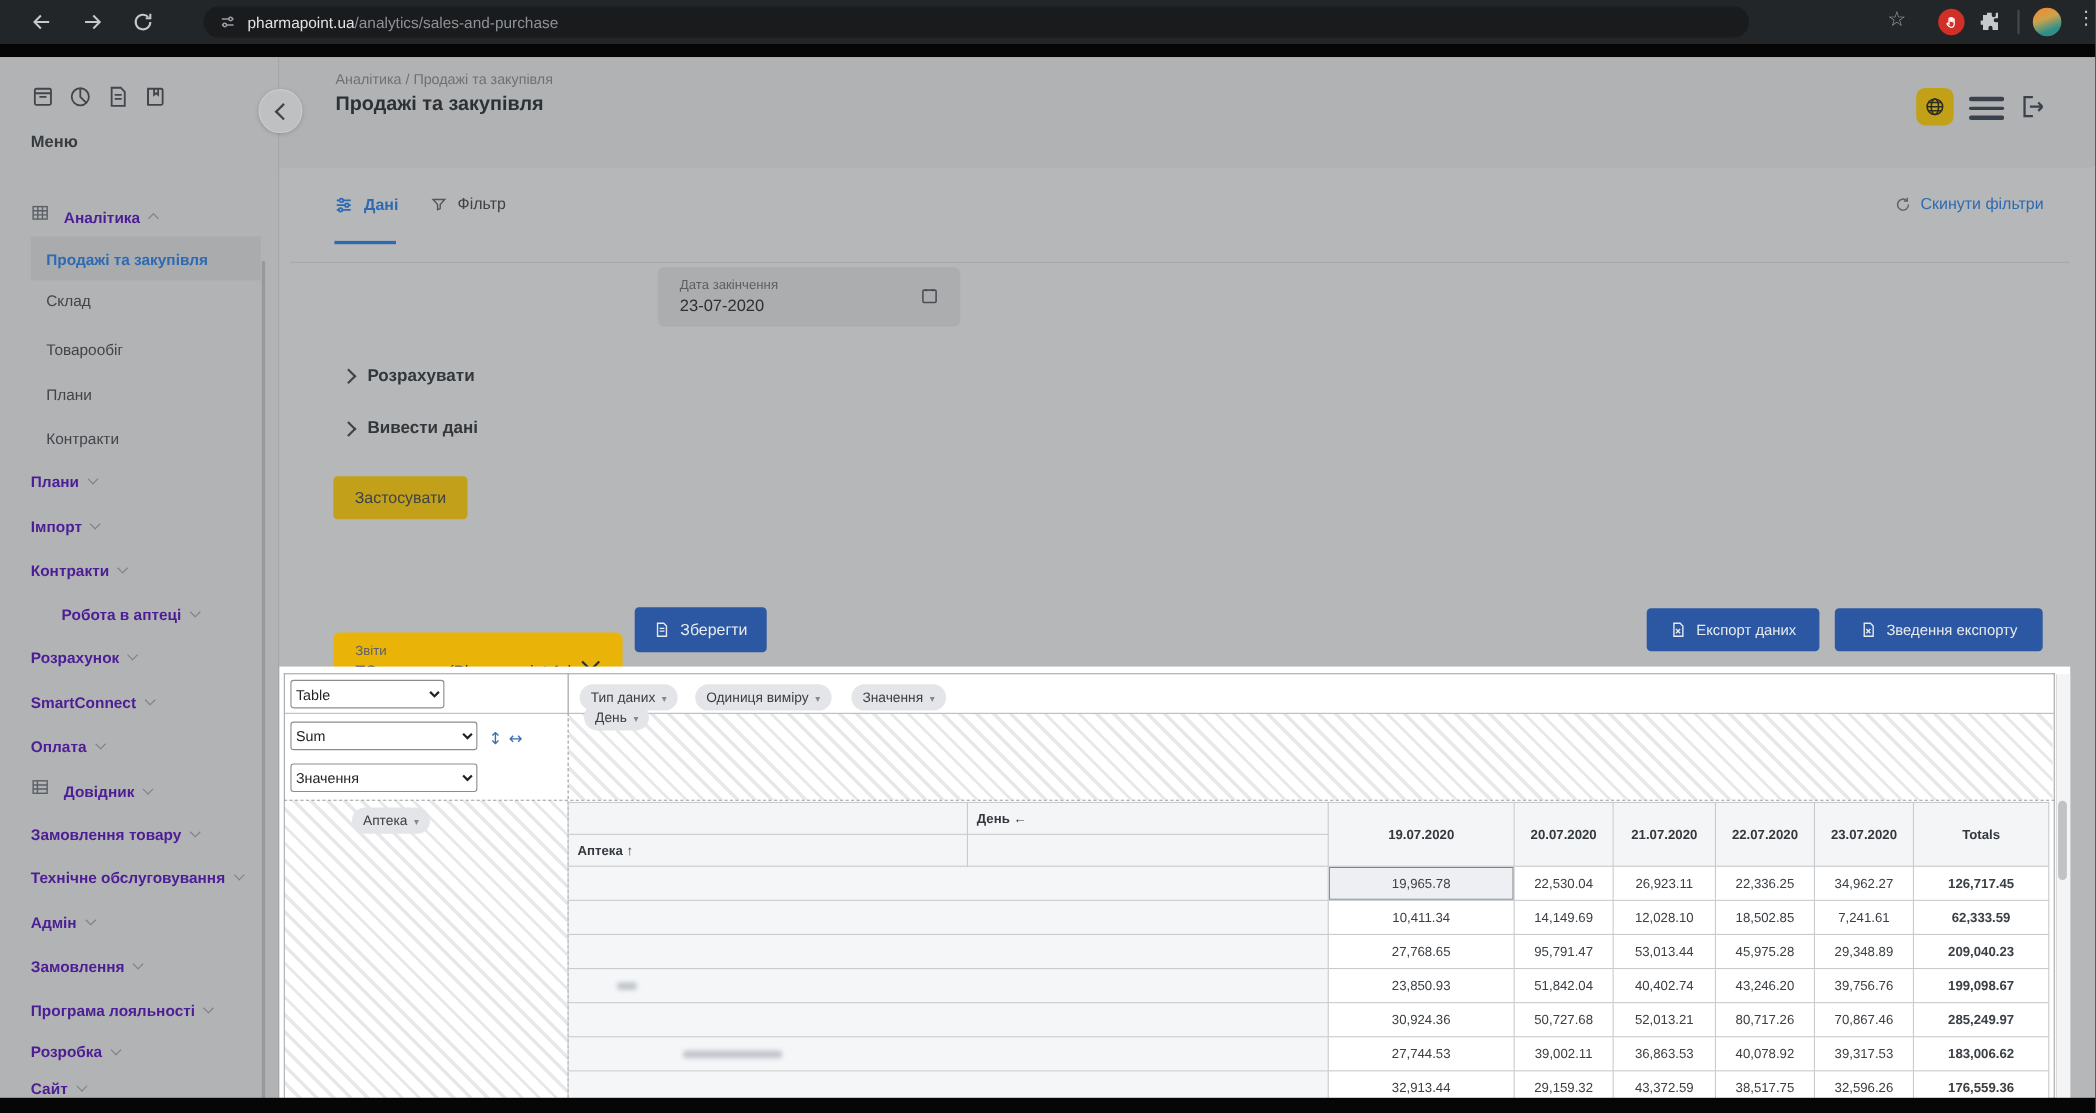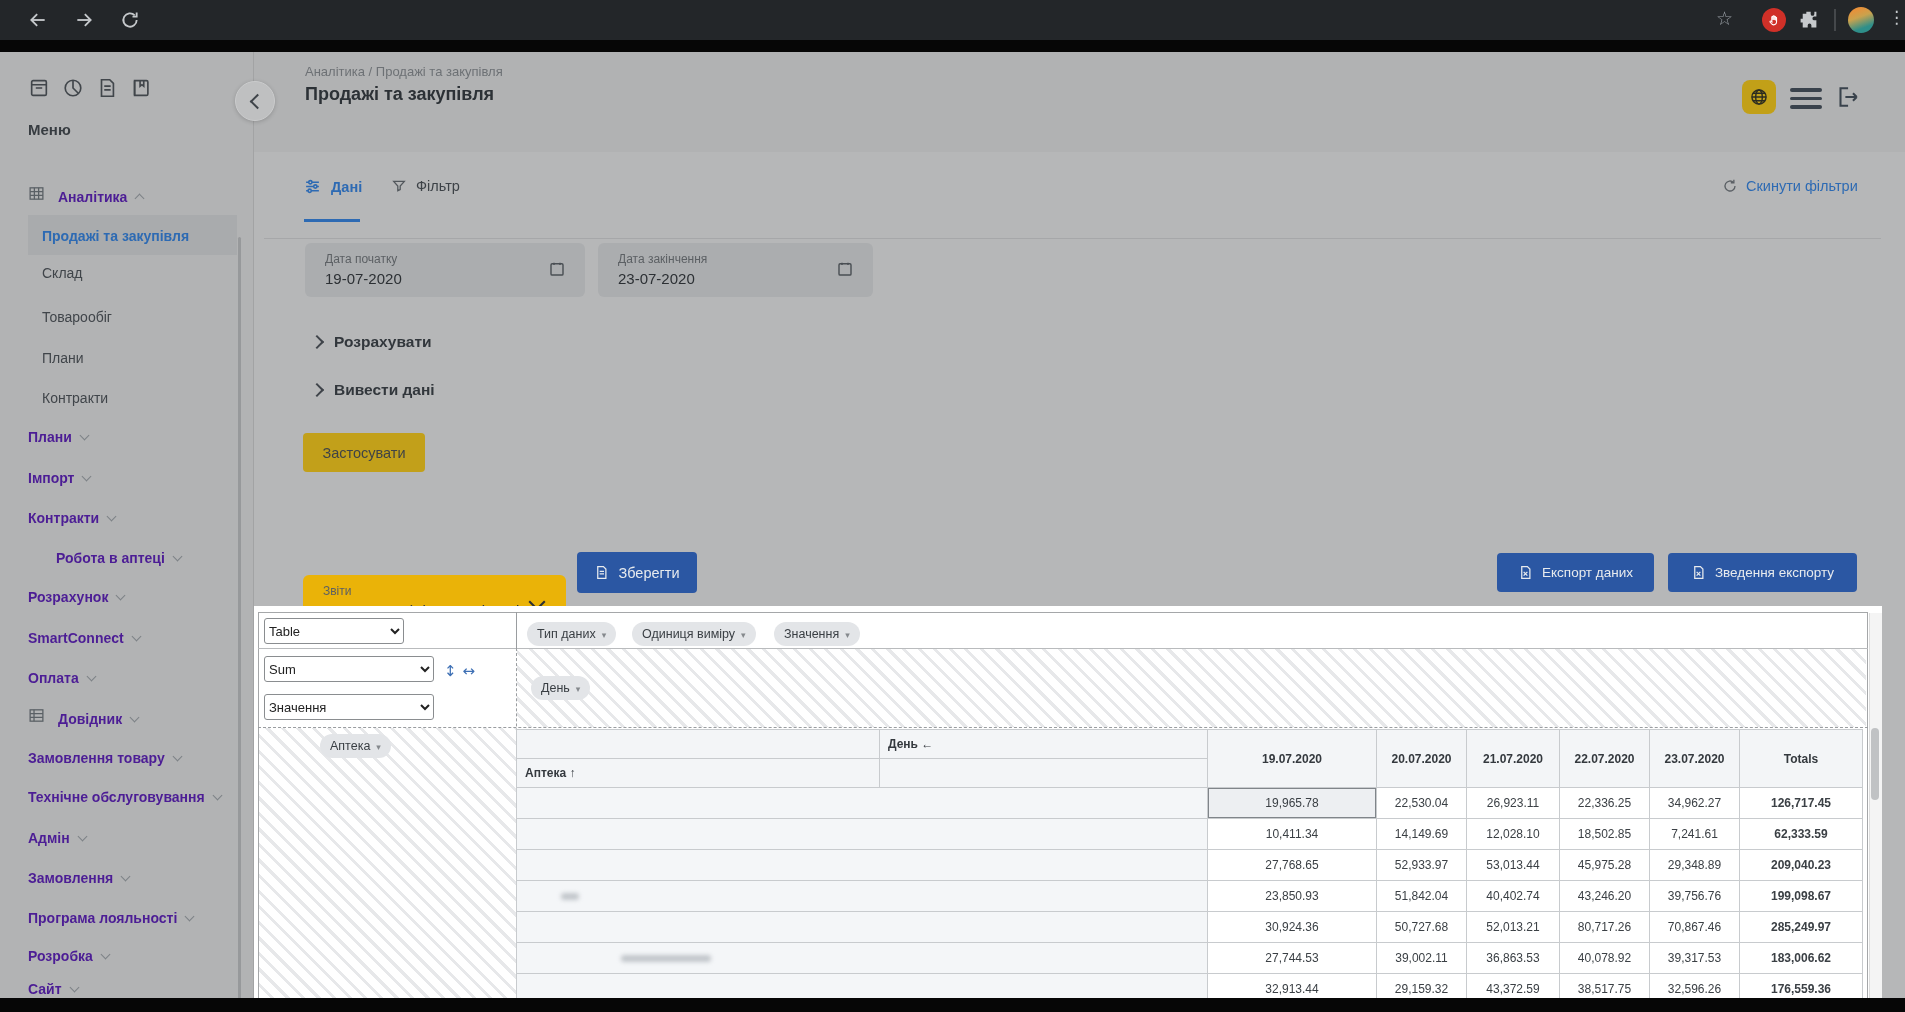--- a/index.html
+++ b/index.html
@@ -141,20 +141,30 @@
       <svg width="20" height="20" viewBox="0 0 24 24" fill="none" stroke="currentColor" stroke-width="2.2">
           <path d="M4 12h15"></path>
           <path d="M13 5l7 7-7 7"></path>
         </svg>
     </div>
     <div class="abs bnav" style="left:120px">
       <svg width="20" height="20" viewBox="0 0 24 24" fill="none" stroke="currentColor" stroke-width="2.2">
           <path d="M20 12a8 8 0 1 1-2.3-5.6"></path>
           <path d="M20 3v5h-5" fill="none"></path>
         </svg>
+    </div>
+    <div class="abs omnibox">
+      <span style="margin-left:14px;color:#9aa0a6">
+        <svg width="16" height="16" viewBox="0 0 24 24" fill="none" stroke="currentColor" stroke-width="2">
+            <path d="M4 8h10M18 8h2M4 16h2M10 16h10"></path>
+            <circle cx="16" cy="8" r="2.4"></circle>
+            <circle cx="8" cy="16" r="2.4"></circle>
+          </svg>
+      </span>
+      <span class="url"><span>pharmapoint.ua</span><span class="path">/analytics/sales-and-purchase</span></span>
     </div>
     <div class="abs star-glyph">☆</div>
     <div class="abs ext-red">
       <svg width="13" height="13" viewBox="0 0 24 24" fill="none" stroke="#fff" stroke-width="2" stroke-linecap="round">
           <path d="M7 12V5.8a1.1 1.1 0 0 1 2.2 0V10M9.2 4.6a1.1 1.1 0 0 1 2.2 0V10m0-4.6a1.1 1.1 0 0 1 2.2 0V11m0-4a1.1 1.1 0 0 1 2.2 0V14c0 3.6-2.3 6-5.5 6-2.6 0-3.8-1.3-6.3-4.8-.7-1-.3-2.1.7-2.3.8-.2 1.4.2 2.5 1.6V12"></path>
         </svg>
     </div>
     <div class="abs" style="left:1798px;top:9px;color:#c6c9cc">
       <svg width="21" height="21" viewBox="0 0 24 24" fill="currentColor">
           <path d="M9.5 3h5v2.6a2.1 2.1 0 1 0 4.2 0V3H21v5.7h-2.4a2.1 2.1 0 1 0 0 4.2H21V21h-5.7v-2.4a2.1 2.1 0 1 0-4.2 0V21H5.4v-5.7H3v-4.2h2.4V5.4h4.1z"></path>
@@ -279,30 +289,20 @@
     <span style="color:#5b6065">
         <svg width="16" height="16" viewBox="0 0 24 24" fill="none" stroke="currentColor" stroke-width="2">
           <path d="M19.5 12a7.5 7.5 0 1 1-2.2-5.3"></path>
           <path d="M17.8 2.5v4.6h-4.6"></path>
         </svg>
       </span>
     <span>Скинути фільтри</span>
   </div>
   <div class="abs tabs-divider"></div>
 
-  <div class="abs field" style="left:305px;width:280px">
-    <div class="f-label">Дата початку</div>
-    <div class="f-value">19-07-2020</div>
-    <span class="cal-ic" style="left:243px">
-        <svg width="18" height="18" viewBox="0 0 24 24" fill="none" stroke="currentColor" stroke-width="1.9">
-          <rect x="4" y="5" width="16" height="15" rx="1.5"></rect>
-          <path d="M8 3.5v3M16 3.5v3"></path>
-        </svg>
-      </span>
-  </div>
   <div class="abs field" style="left:598px;width:275px">
     <div class="f-label">Дата закінчення</div>
     <div class="f-value">23-07-2020</div>
     <span class="cal-ic" style="left:238px">
         <svg width="18" height="18" viewBox="0 0 24 24" fill="none" stroke="currentColor" stroke-width="1.9">
           <rect x="4" y="5" width="16" height="15" rx="1.5"></rect>
           <path d="M8 3.5v3M16 3.5v3"></path>
         </svg>
       </span>
   </div>
@@ -414,21 +414,21 @@
           <td class="val">10,411.34</td>
           <td class="val">14,149.69</td>
           <td class="val">12,028.10</td>
           <td class="val">18,502.85</td>
           <td class="val">7,241.61</td>
           <td class="val total">62,333.59</td>
         </tr>
         <tr>
           <td class="rowhdr" colspan="2"></td>
           <td class="val">27,768.65</td>
-          <td class="val">52,933.97</td>
+          <td class="val">95,791.47</td>
           <td class="val">53,013.44</td>
           <td class="val">45,975.28</td>
           <td class="val">29,348.89</td>
           <td class="val total">209,040.23</td>
         </tr>
         <tr>
           <td class="rowhdr" colspan="2"><span class="smudge" style="margin-left: 36px; width: 18px;"></span></td>
           <td class="val">23,850.93</td>
           <td class="val">51,842.04</td>
           <td class="val">40,402.74</td>
@@ -466,15 +466,15 @@
       </tbody>
   </table>
 
   <div class="abs pvt-scroll-track"></div>
   <div class="abs pvt-scroll-thumb"></div>
 
   <div class="abs black-strip-bottom"></div>
 <div class="pill abs" style="left: 527px; top: 622px;"><span>Тип даних</span><span class="tri">▾</span></div>
     <div class="pill abs" style="left: 632px; top: 622px;"><span>Одиниця виміру</span><span class="tri">▾</span></div>
     <div class="pill abs" style="left: 774px; top: 622px;"><span>Значення</span><span class="tri">▾</span></div>
-    <div class="pill abs" style="left: 531px; top: 676px;"><span>День</span><span class="tri">▾</span></div>
+    <div class="pill abs" style="left: 531px; top: 640px;"><span>День</span><span class="tri">▾</span></div>
     <div class="pill abs" style="left: 320px; top: 734px;"><span>Аптека</span><span class="tri">▾</span></div>
   </div>
 
 </body></html>

